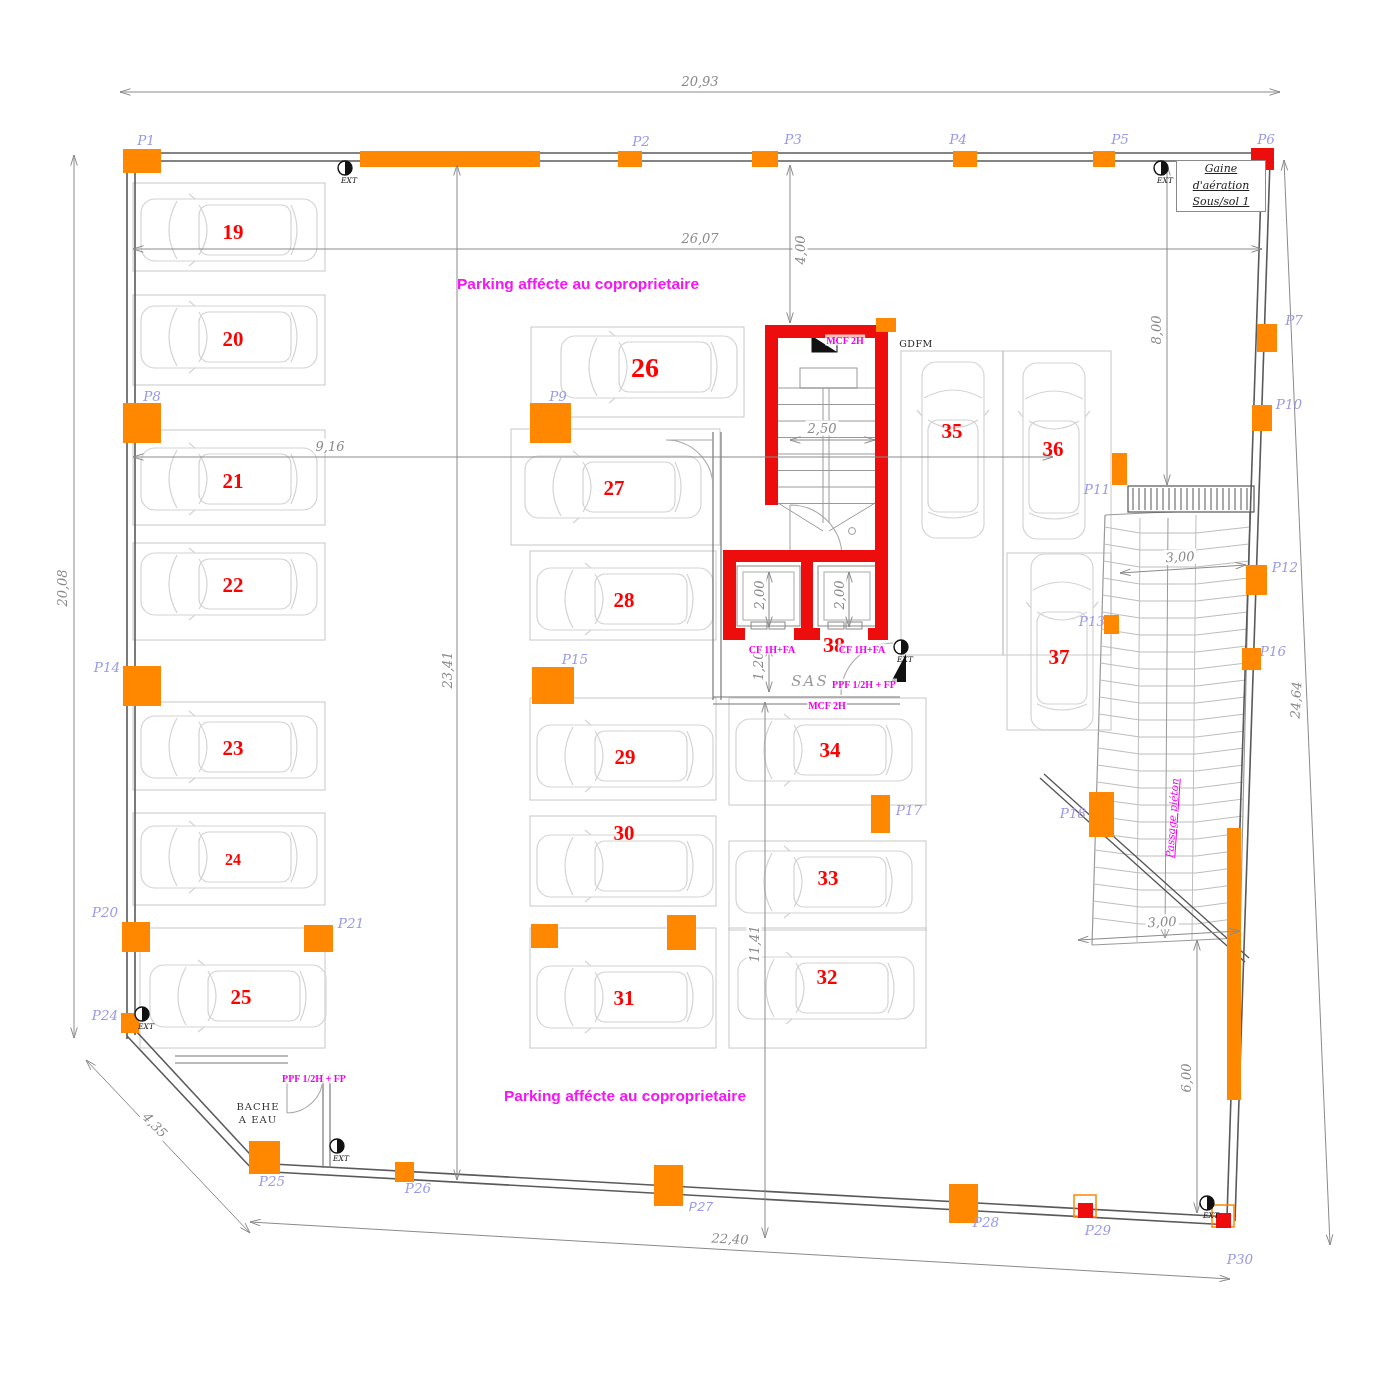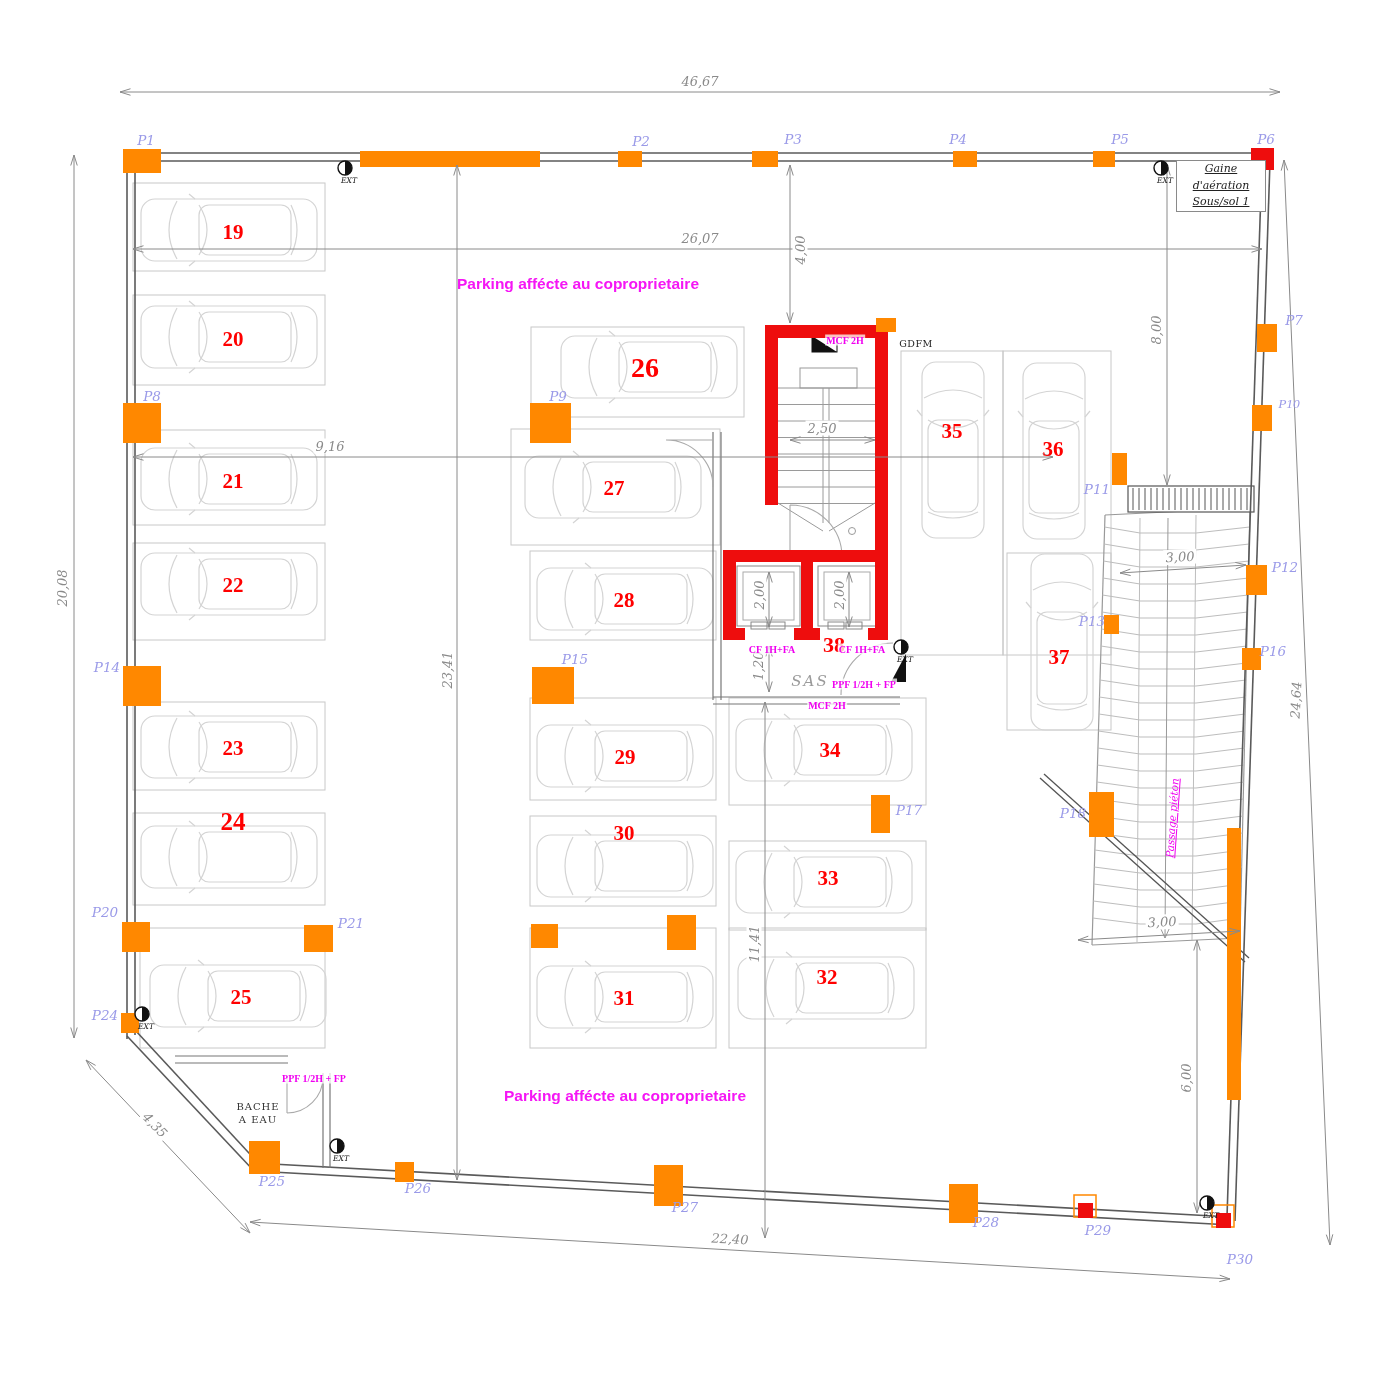--- a/index.html
+++ b/index.html
@@ -491,21 +491,21 @@
     </svg>
   <div class="gaine" style="left:1176px;top:160px;width:88px;">
     <div><span>Gaine d'aération</span></div>
     <div><span>Sous/sol 1</span></div>
   </div>
 <div class="lbl num" style="left: 233px; top: 232px; font-size: 21px;">19</div>
     <div class="lbl num" style="left: 233px; top: 339px; font-size: 21px; text-align: center;">20</div>
     <div class="lbl num" style="left: 233px; top: 481px; font-size: 21px;">21</div>
     <div class="lbl num" style="left: 233px; top: 585px; font-size: 21px;">22</div>
     <div class="lbl num" style="left: 233px; top: 748px; font-size: 21px;">23</div>
-    <div class="lbl num" style="left: 233px; top: 822px; font-size: 25px; font-family: Liberation Serif, serif;">24</div>
+    <div class="lbl num" style="left: 233px; top: 860px; font-size: 16px; font-family: Liberation Serif, serif;">24</div>
     <div class="lbl num" style="left: 241px; top: 997px; font-size: 21px;">25</div>
     <div class="lbl num" style="left: 645px; top: 368px; font-size: 28px;">26</div>
     <div class="lbl num" style="left: 614px; top: 488px; font-size: 21px;">27</div>
     <div class="lbl num" style="left: 624px; top: 600px; font-size: 21px;">28</div>
     <div class="lbl num" style="left: 625px; top: 757px; font-size: 21px;">29</div>
     <div class="lbl num" style="left: 624px; top: 833px; font-size: 21px;">30</div>
     <div class="lbl num" style="left: 624px; top: 998px; font-size: 21px;">31</div>
     <div class="lbl num" style="left: 827px; top: 977px; font-size: 21px;">32</div>
     <div class="lbl num" style="left: 828px; top: 878px; font-size: 21px;">33</div>
     <div class="lbl num" style="left: 830px; top: 750px; font-size: 21px;">34</div>
@@ -513,41 +513,41 @@
     <div class="lbl num" style="left: 1053px; top: 449px; font-size: 21px;">36</div>
     <div class="lbl num" style="left: 1059px; top: 657px; font-size: 21px;">37</div>
     <div class="lbl num" style="left: 834px; top: 645px; font-size: 22px;">38</div>
     <div class="lbl pl" style="left: 146px; top: 140px;">P1</div>
     <div class="lbl pl" style="left: 641px; top: 141px;">P2</div>
     <div class="lbl pl" style="left: 793px; top: 139px;">P3</div>
     <div class="lbl pl" style="left: 958px; top: 139px;">P4</div>
     <div class="lbl pl" style="left: 1120px; top: 139px;">P5</div>
     <div class="lbl pl" style="left: 1266px; top: 139px;">P6</div>
     <div class="lbl pl" style="left: 1294px; top: 320px;">P7</div>
-    <div class="lbl pl" style="left: 1289px; top: 404px; font-family: Liberation Serif, serif;">P10</div>
+    <div class="lbl pl" style="left: 1289px; top: 404px;">P10</div>
     <div class="lbl pl" style="left: 1285px; top: 567px;">P12</div>
     <div class="lbl pl" style="left: 1273px; top: 651px;">P16</div>
     <div class="lbl pl" style="left: 152px; top: 396px;">P8</div>
     <div class="lbl pl" style="left: 558px; top: 396px;">P9</div>
     <div class="lbl pl" style="left: 1097px; top: 489px;">P11</div>
     <div class="lbl pl" style="left: 1092px; top: 621px;">P13</div>
     <div class="lbl pl" style="left: 107px; top: 667px;">P14</div>
     <div class="lbl pl" style="left: 575px; top: 659px;">P15</div>
     <div class="lbl pl" style="left: 909px; top: 810px;">P17</div>
     <div class="lbl pl" style="left: 1073px; top: 813px;">P18</div>
     <div class="lbl pl" style="left: 105px; top: 912px;">P20</div>
     <div class="lbl pl" style="left: 351px; top: 923px;">P21</div>
     <div class="lbl pl" style="left: 105px; top: 1015px;">P24</div>
     <div class="lbl pl" style="left: 272px; top: 1181px;">P25</div>
     <div class="lbl pl" style="left: 418px; top: 1188px;">P26</div>
-    <div class="lbl pl" style="left: 685px; top: 1207px;">P27</div>
+    <div class="lbl pl" style="left: 701px; top: 1207px; font-family: Liberation Mono, monospace;">P27</div>
     <div class="lbl pl" style="left: 986px; top: 1222px;">P28</div>
     <div class="lbl pl" style="left: 1098px; top: 1230px;">P29</div>
     <div class="lbl pl" style="left: 1240px; top: 1253px; margin-top: 6px;">P30</div>
-    <div class="lbl dim" style="left: 700px; top: 81px;">46,67</div>
+    <div class="lbl dim" style="left: 700px; top: 81px;">20,93</div>
     <div class="lbl dim" style="left: 700px; top: 238px;">26,07</div>
     <div class="lbl dim" style="left: 62px; top: 588px; transform: translate(-50%, -50%) rotate(-90deg);">20,08</div>
     <div class="lbl dim" style="left: 330px; top: 446px;">9,16</div>
     <div class="lbl dim" style="left: 447px; top: 670px; transform: translate(-50%, -50%) rotate(-90deg);">23,41</div>
     <div class="lbl dim" style="left: 800px; top: 250px; transform: translate(-50%, -50%) rotate(-90deg);">4,00</div>
     <div class="lbl dim" style="left: 1156px; top: 330px; transform: translate(-50%, -50%) rotate(-90deg);">8,00</div>
     <div class="lbl dim" style="left: 754px; top: 944px; transform: translate(-50%, -50%) rotate(-90deg);">11,41</div>
     <div class="lbl dim" style="left: 1296px; top: 700px; transform: translate(-50%, -50%) rotate(-87deg);">24,64</div>
     <div class="lbl dim" style="left: 1186px; top: 1078px; transform: translate(-50%, -50%) rotate(-90deg);">6,00</div>
     <div class="lbl dim" style="left: 730px; top: 1239px; transform: translate(-50%, -50%) rotate(3.3deg);">22,40</div>

